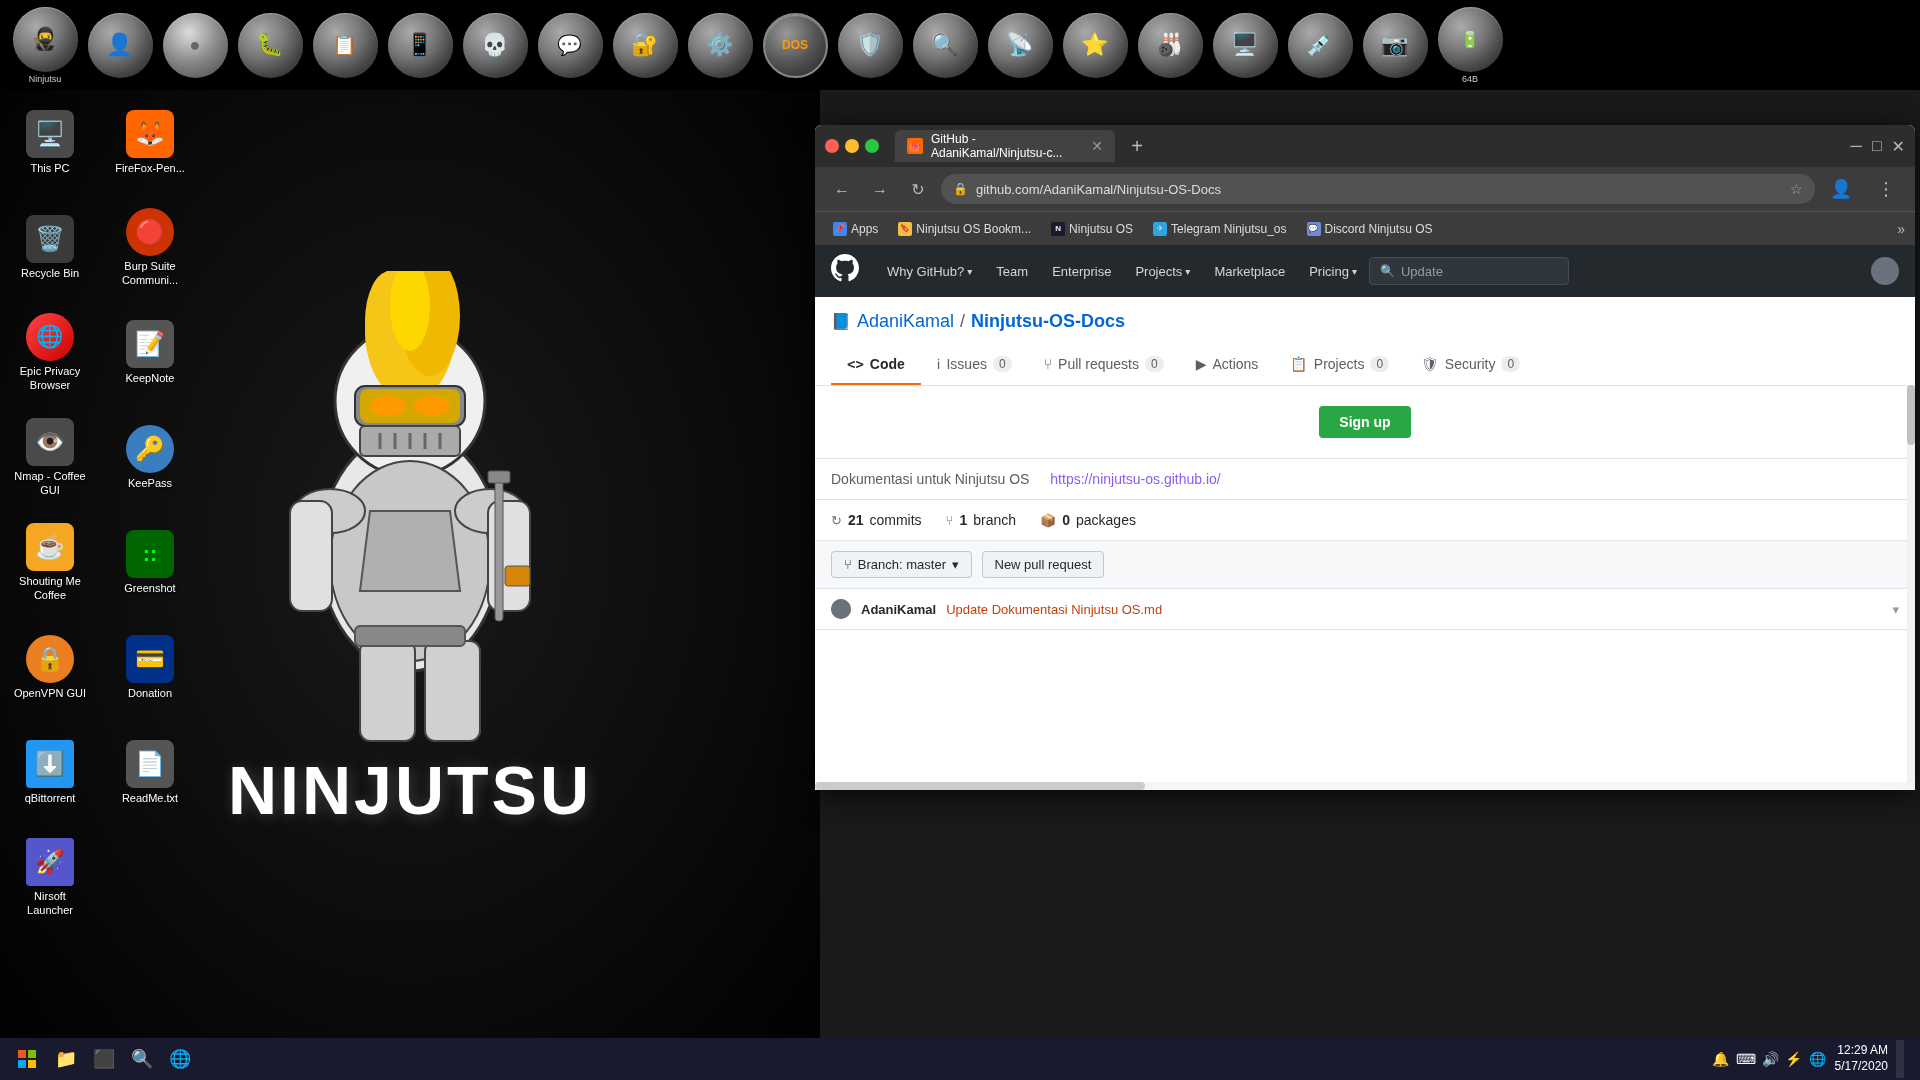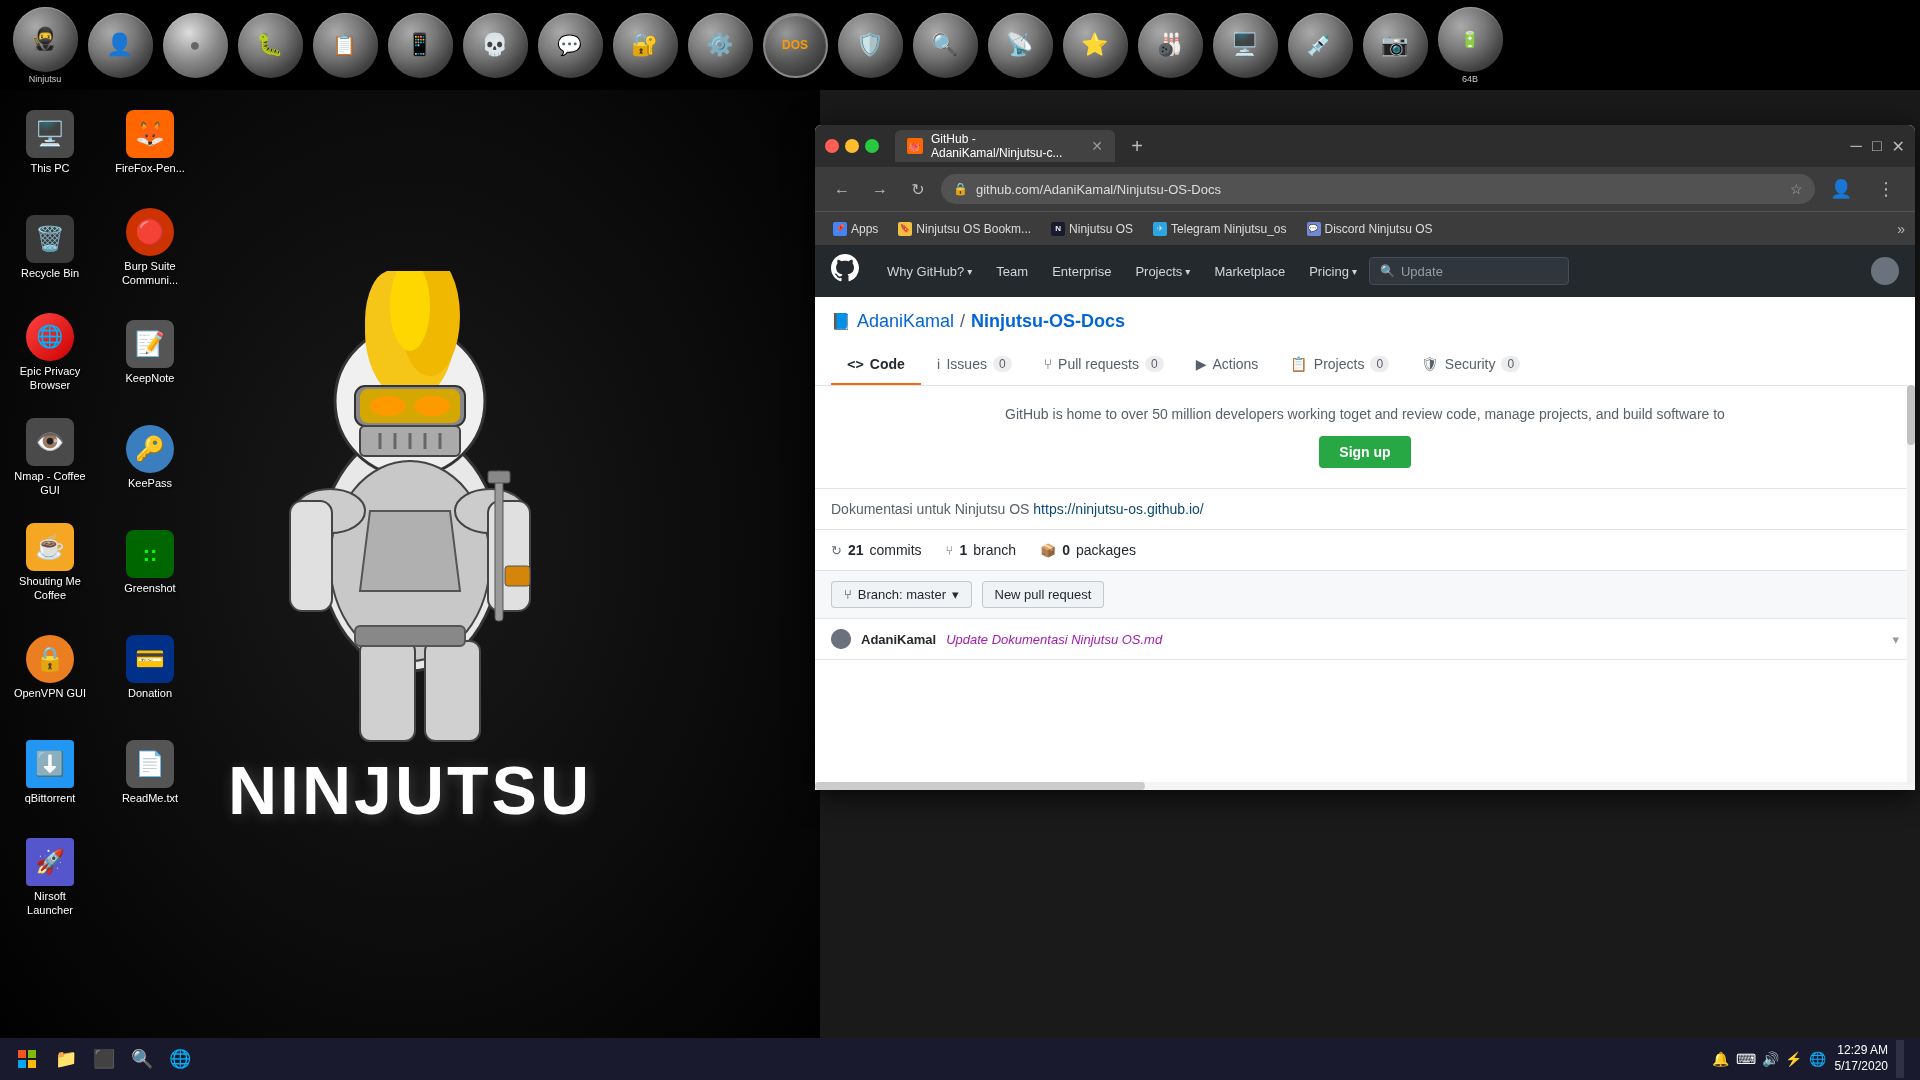--- a/index.html
+++ b/index.html
@@ -547,22 +547,21 @@
       overflow: hidden;
       flex-shrink: 0;
     }
 
     .commit-author {
       font-weight: 600;
       color: #24292e;
     }
 
     .commit-message {
-      color: #a21caf;
-      font-style: italic;
+      color: #c2410c;
     }
 
     .commit-arrow {
       margin-left: auto;
       color: #999;
     }
 
     
     .h-scrollbar {
       position: absolute;
@@ -1077,27 +1076,26 @@
           </div>
           <div class="repo-tab">
             <span>🛡</span>
             <span>Security</span>
             <span class="tab-count">0</span>
           </div>
         </div>
       </div>
 
       <div class="join-banner">
-        <div class="join-subtitle">GitHub is home to over 50 million developers working toget and review code, manage projects, and build software to</div>
         <button class="signup-btn">Sign up</button>
       </div>
 
       <div style="padding: 12px 16px; background: #fff; border-bottom: 1px solid #e1e4e8; font-size: 14px; color: #586069;">
         <span>Dokumentasi untuk Ninjutsu OS</span>
-        <a style="color: #0c4a6e; margin-left: 0; text-decoration: none; cursor: pointer;">https://ninjutsu-os.github.io/</a>
+        <a style="color: #8b5cf6; margin-left: 17px; text-decoration: none; cursor: pointer;">https://ninjutsu-os.github.io/</a>
       </div>
 
       <div class="repo-stats">
         <div class="stat-item">
           <span class="stat-icon">↻</span>
           <span class="stat-count">21</span>
           <span>commits</span>
         </div>
         <div class="stat-item">
           <span class="stat-icon">⑂</span>

